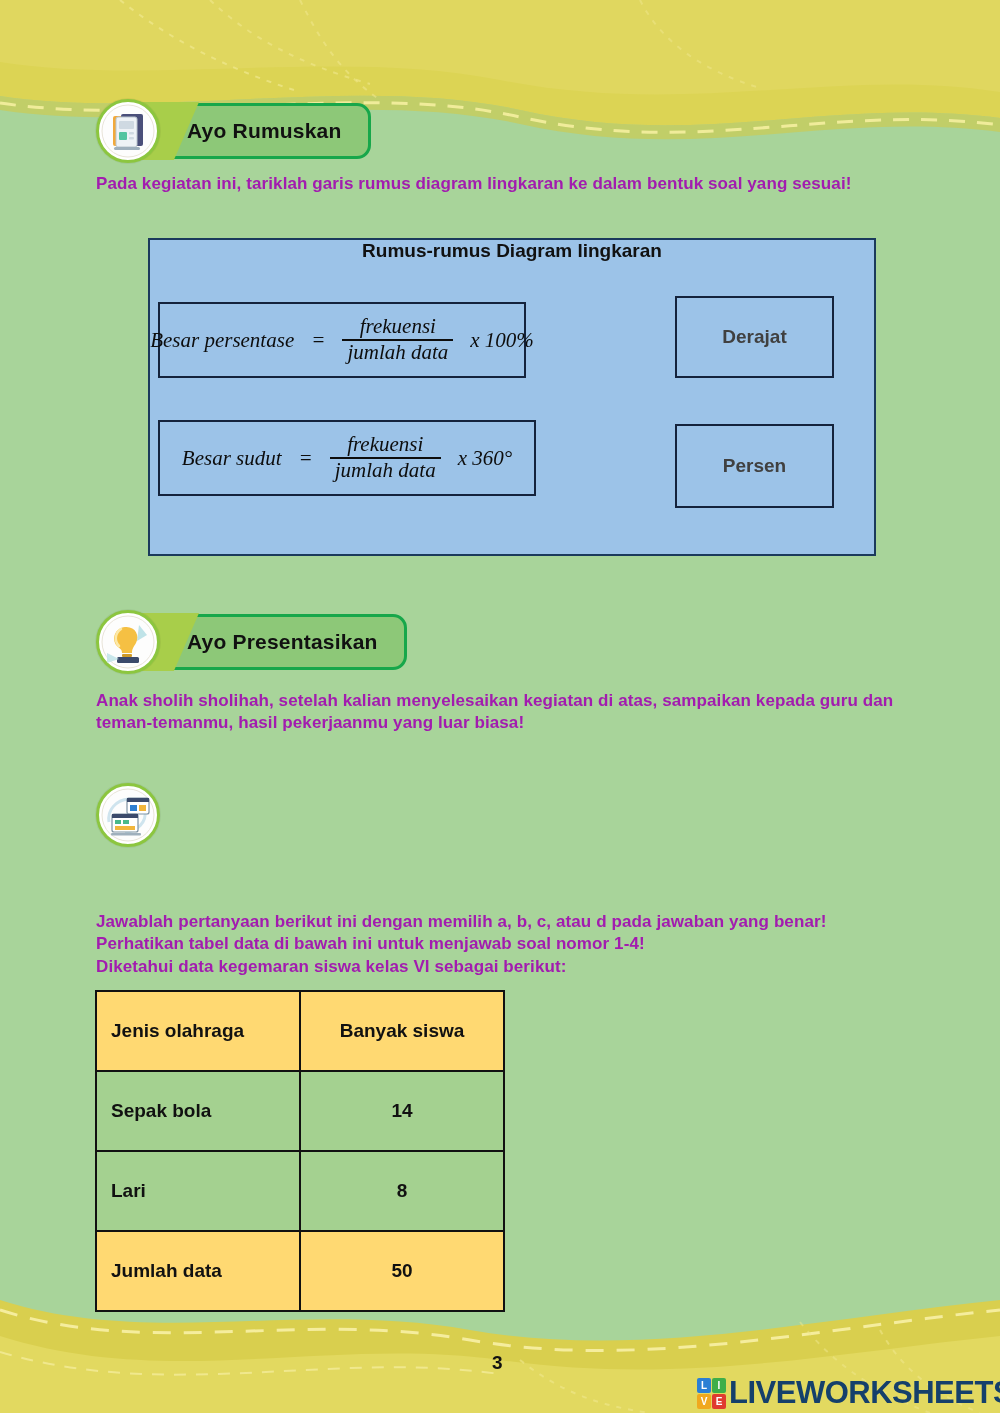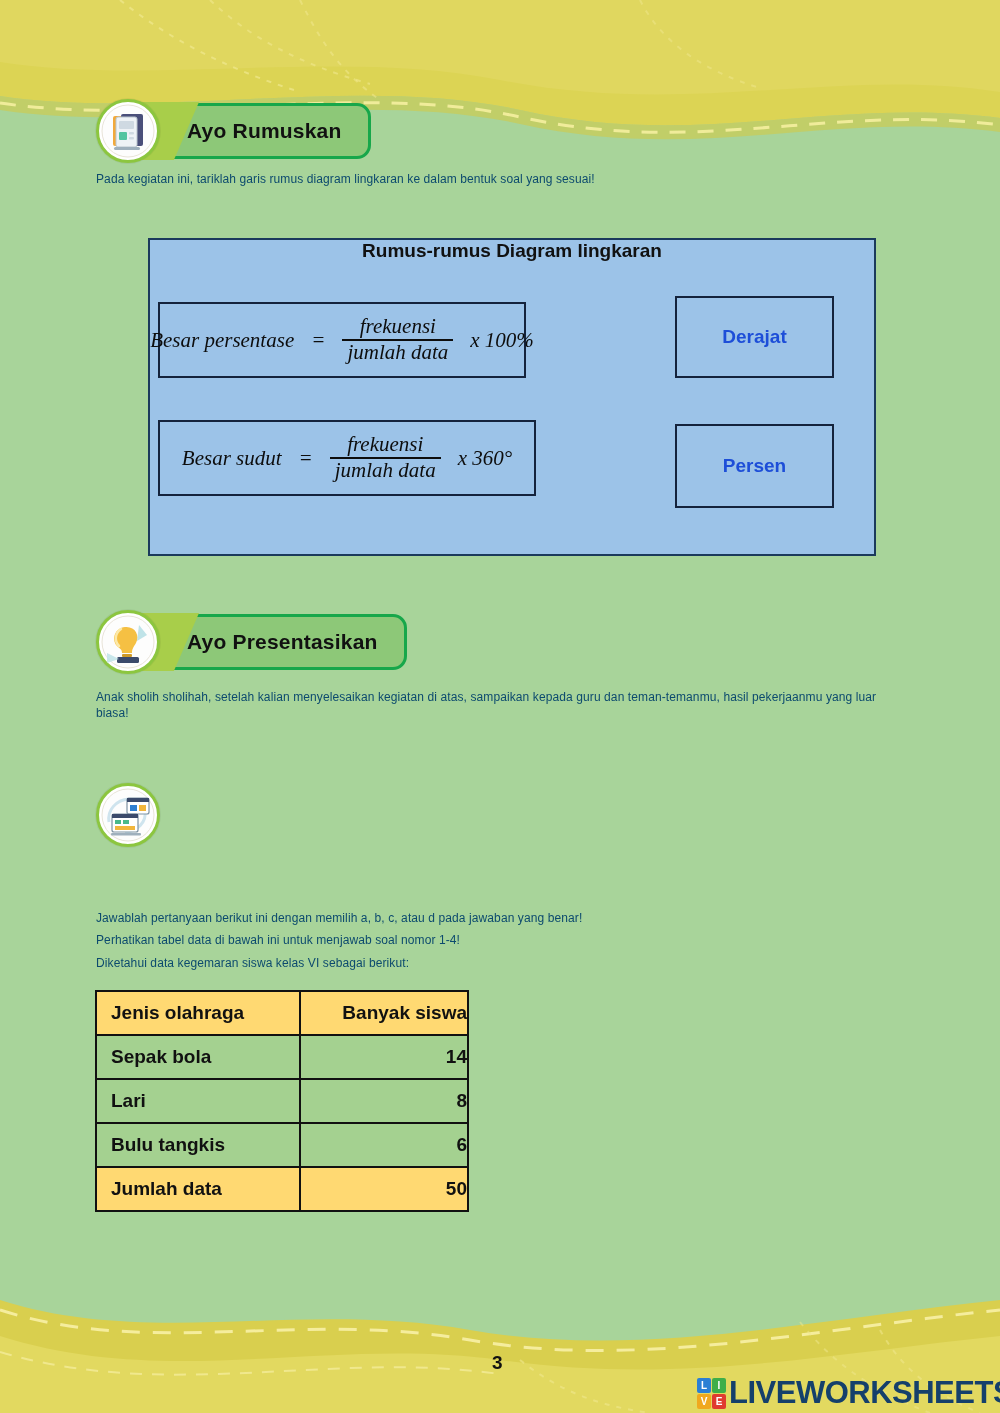--- a/index.html
+++ b/index.html
@@ -36,22 +36,22 @@
     z-index:1;
   }
   .badge-label{
     position:relative;z-index:4;
     font-size:21px;font-weight:700;color:#111;letter-spacing:.2px;
     white-space:nowrap;
   }
 
   
   .para{
-    position:absolute;color:#0c4a6e;font-weight:400;
-    font-size:12px;line-height:1.62;letter-spacing:.1px;
+    position:absolute;color:#a21caf;font-weight:700;
+    font-size:17px;line-height:1.62;letter-spacing:.1px;
   }
   .para.tight{line-height:1.32;}
 
   
   .formula-panel{
     position:absolute;background:#9cc3e8;border:2px solid #1b3a5c;
   }
   .panel-title{
     text-align:center;font-size:19px;font-weight:700;color:#111;
     padding-top:0;
@@ -65,35 +65,35 @@
     font-size:21px;color:#0d0d0d;
     display:flex;align-items:center;gap:17px;white-space:nowrap;
   }
   .frac{display:inline-flex;flex-direction:column;align-items:center;
         justify-content:center;line-height:1.12;}
   .frac .num{padding:0 5px;}
   .frac .den{padding:0 5px;border-top:2px solid #0d0d0d;}
   .opt-box{
     position:absolute;background:#9cc3e8;border:2px solid #14233c;
     display:flex;align-items:center;justify-content:center;
-    font-size:19px;font-weight:700;color:#1d4ed8;
+    font-size:19px;font-weight:700;color:#404040;
   }
 
   
   .data-table{
     position:absolute;border-collapse:collapse;
     border:2px solid #111;table-layout:fixed;
   }
   .data-table td,.data-table th{
     border:2px solid #111;height:42px;
     font-size:19px;font-weight:700;color:#111;
-    padding:0 14px;
+    padding:16px 14px;
   }
   .data-table th{background:#ffd972;text-align:left;}
-  .data-table th.num,.data-table td.num{text-align:right;padding:0;}
+  .data-table th.num,.data-table td.num{text-align:center;padding:18px;}
   .data-table td{background:#a4d190;text-align:left;}
   .data-table tr.total td{background:#ffd972;}
   .col-a{width:174px;}
   .col-b{width:166px;}
 
   
   .page-num{
     position:absolute;font-size:19px;font-weight:700;color:#111;
   }
   .lw-logo{position:absolute;display:flex;align-items:center;}
@@ -254,24 +254,20 @@
     </thead>
     <tbody>
       <tr>
         <td>Sepak bola</td>
         <td class="num">14</td>
       </tr>
       <tr>
         <td>Lari</td>
         <td class="num">8</td>
       </tr>
-      <tr>
-        <td>Bulu tangkis</td>
-        <td class="num">6</td>
-      </tr>
       <tr class="total">
         <td>Jumlah data</td>
         <td class="num">50</td>
       </tr>
     </tbody>
   </table>
 
   <div class="page-num" style="left:492px; top:1352px;">3</div>
 
   <div class="lw-logo" style="left:697px; top:1375px;">

